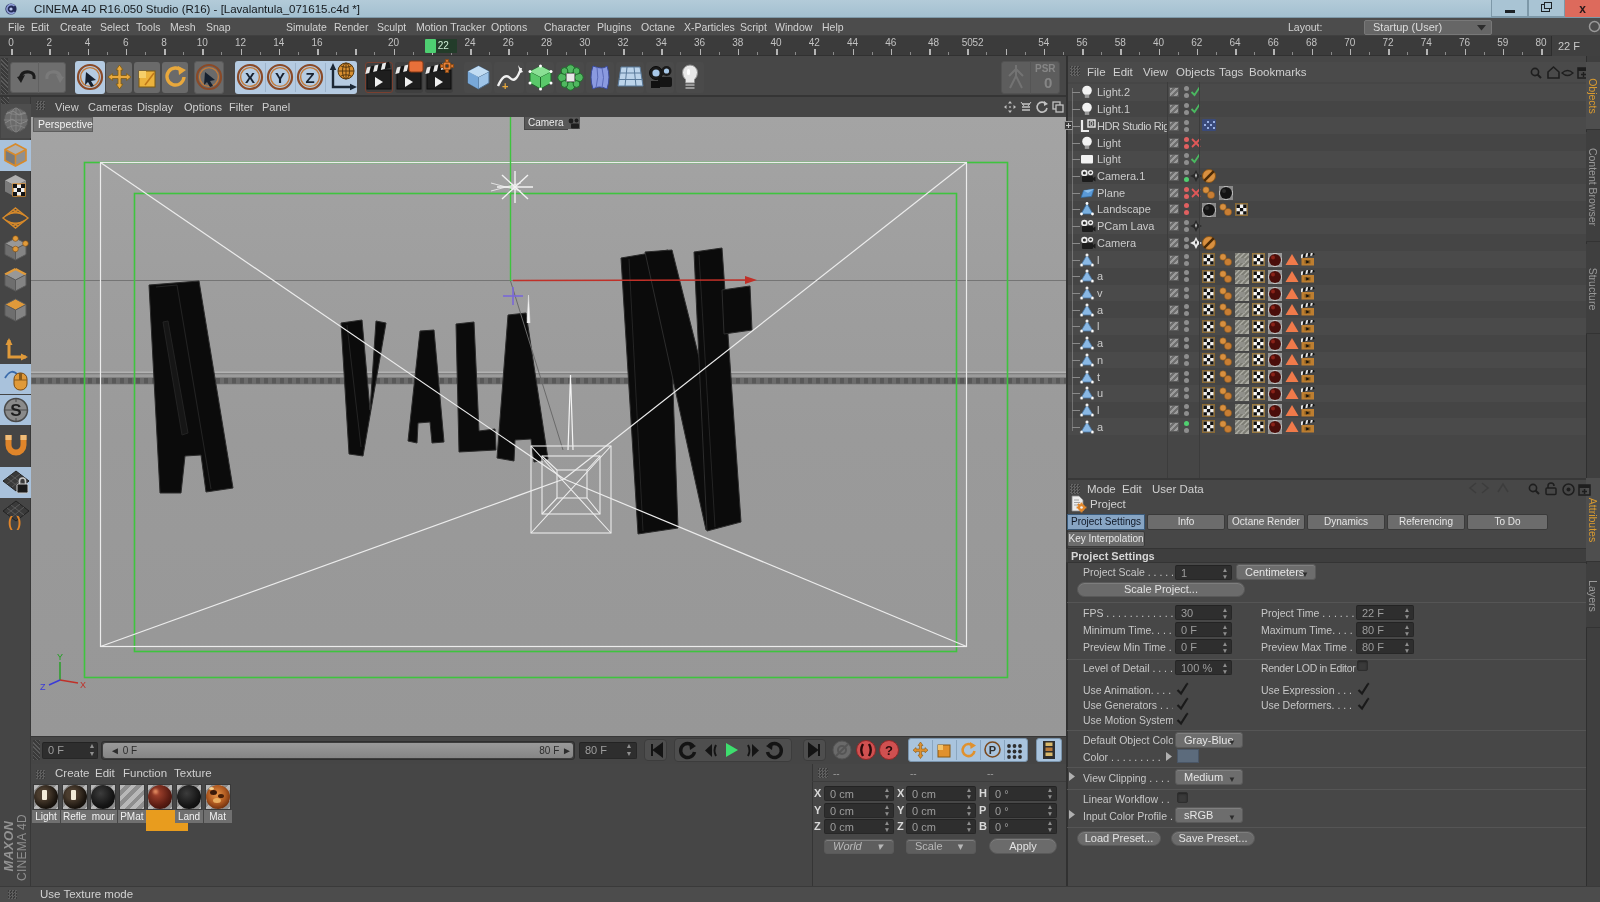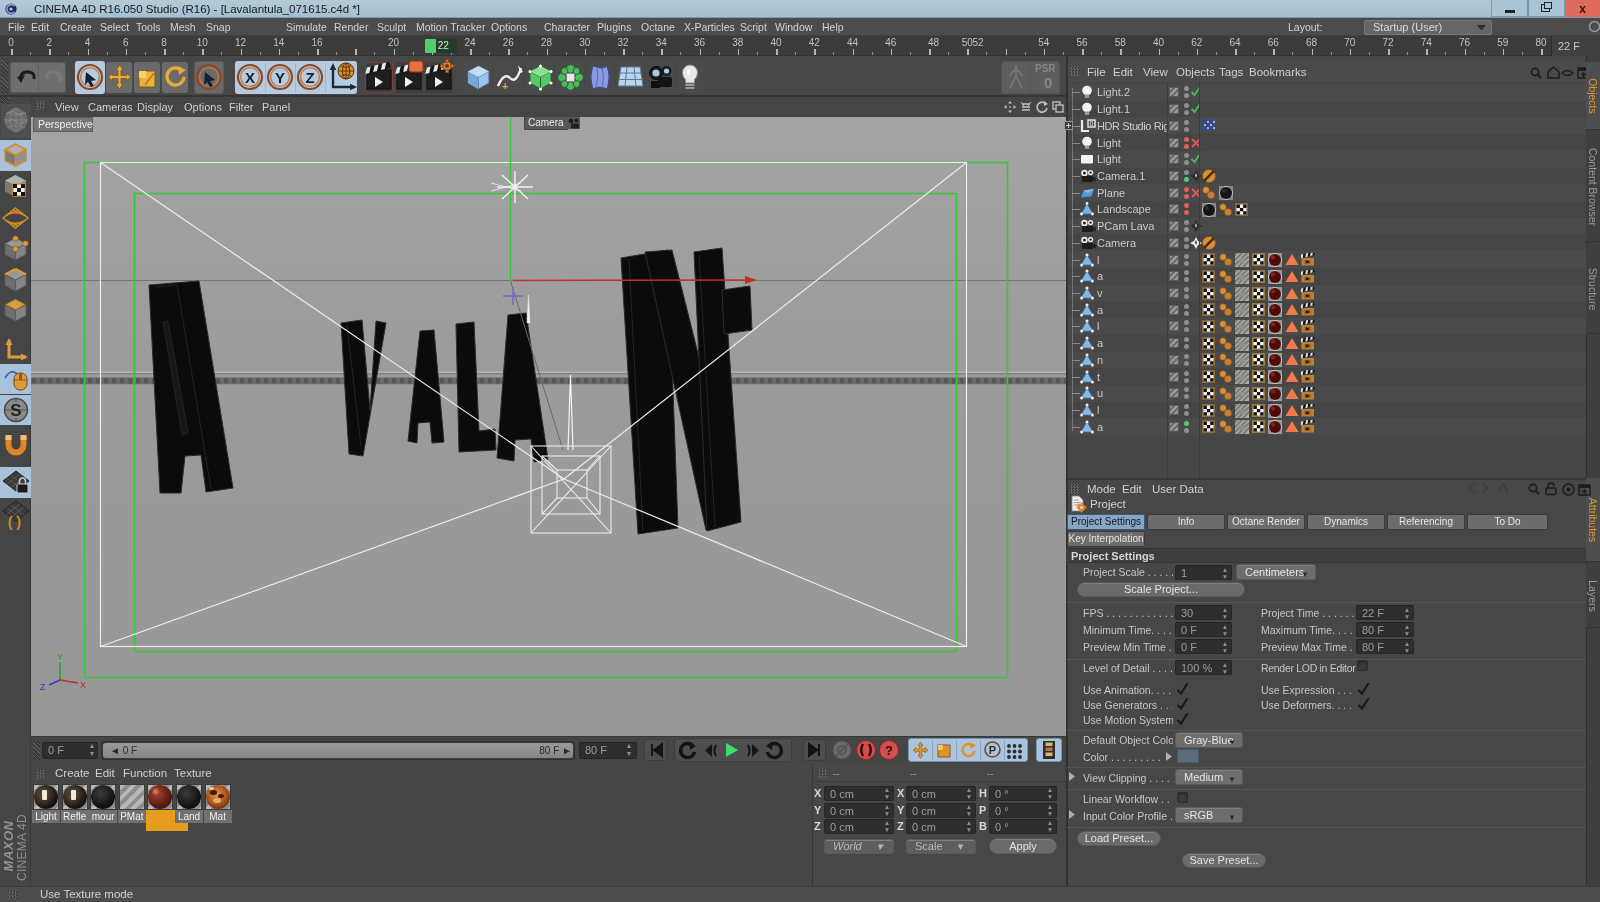--- a/index.html
+++ b/index.html
@@ -1736,12 +1736,12 @@
 <div style="left:1067px;top:789px;width:519px;height:1px;background:#555;"></div>
 <div class="lbl txt" style="left:1083px;top:793px;width:90px;height:12px;">Linear Workflow . . . .</div>
 <div style="left:1177px;top:792px;width:11px;height:11px;background:#3a3a3a;border:1px solid #2e2e2e;border-radius:2px;box-shadow:inset 0 1px 2px #222;"></div>
 <svg style="left:1069px;top:810px" width="6" height="9">
     <path d="M0 0 L6 4.5 L0 9 Z" fill="#b0b0b0"></path>
   </svg>
 <div class="lbl txt" style="left:1083px;top:810px;width:90px;height:12px;">Input Color Profile .</div>
 <div class="dd" style="left:1175px;top:807px;width:68px;height:16px;line-height:14px;">sRGB<span style="right:6px;top:3px;color:#2c2c2c;font-size:8px;position:absolute;">▼</span></div>
 <div style="left:1067px;top:827px;width:519px;height:1px;background:#555;"></div>
 <div class="pill" style="left:1077px;top:831px;width:84px;height:15px;line-height:13px;border-radius:8px;">Load Preset...</div>
-<div class="pill" style="left:1171px;top:853px;width:84px;height:15px;line-height:13px;border-radius:8px;margin-left:11px;">Save Preset...</div>
+<div class="pill" style="left:1171px;top:831px;width:84px;height:15px;line-height:13px;border-radius:8px;">Save Preset...</div>
 </body></html>

